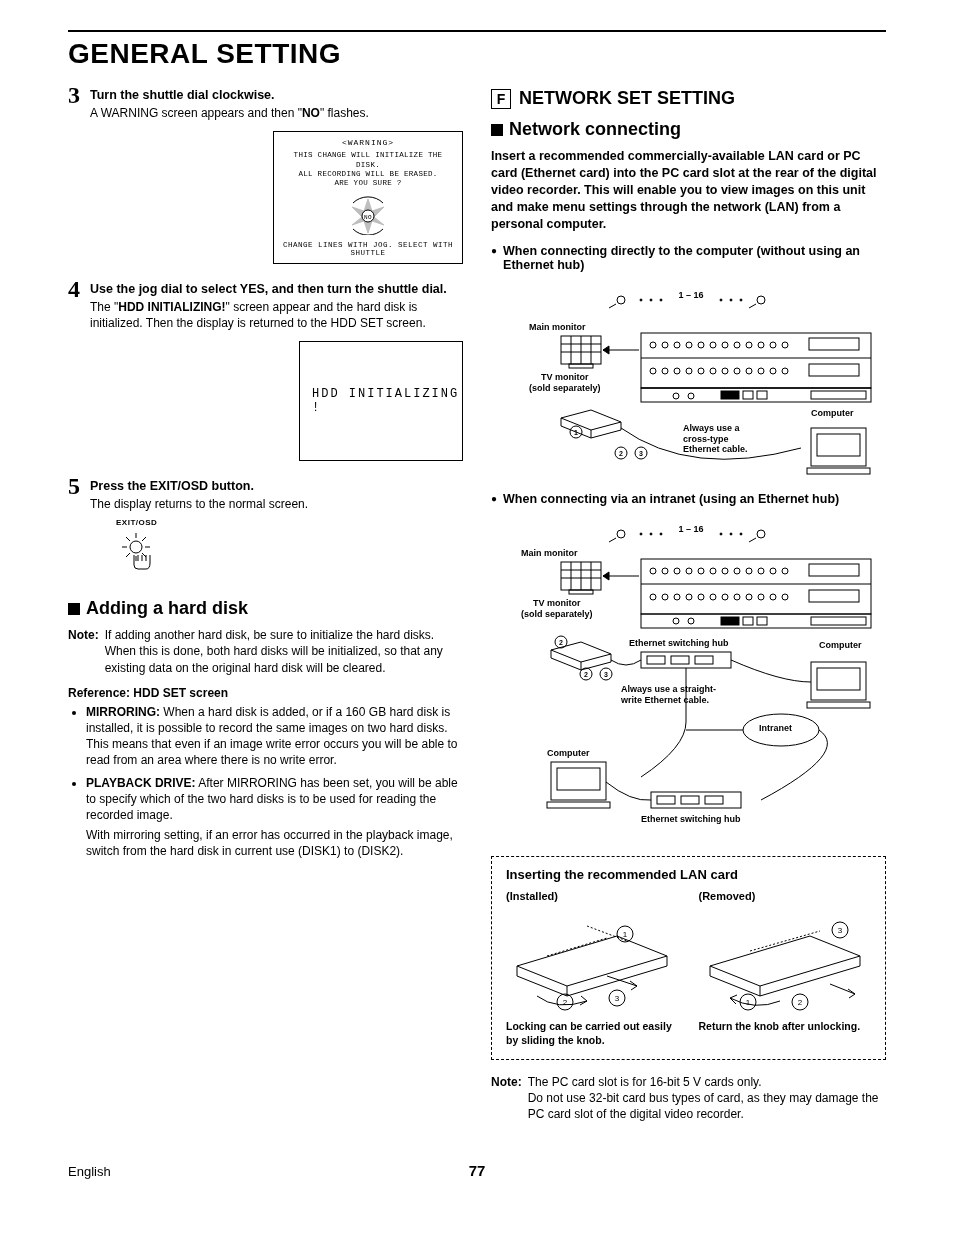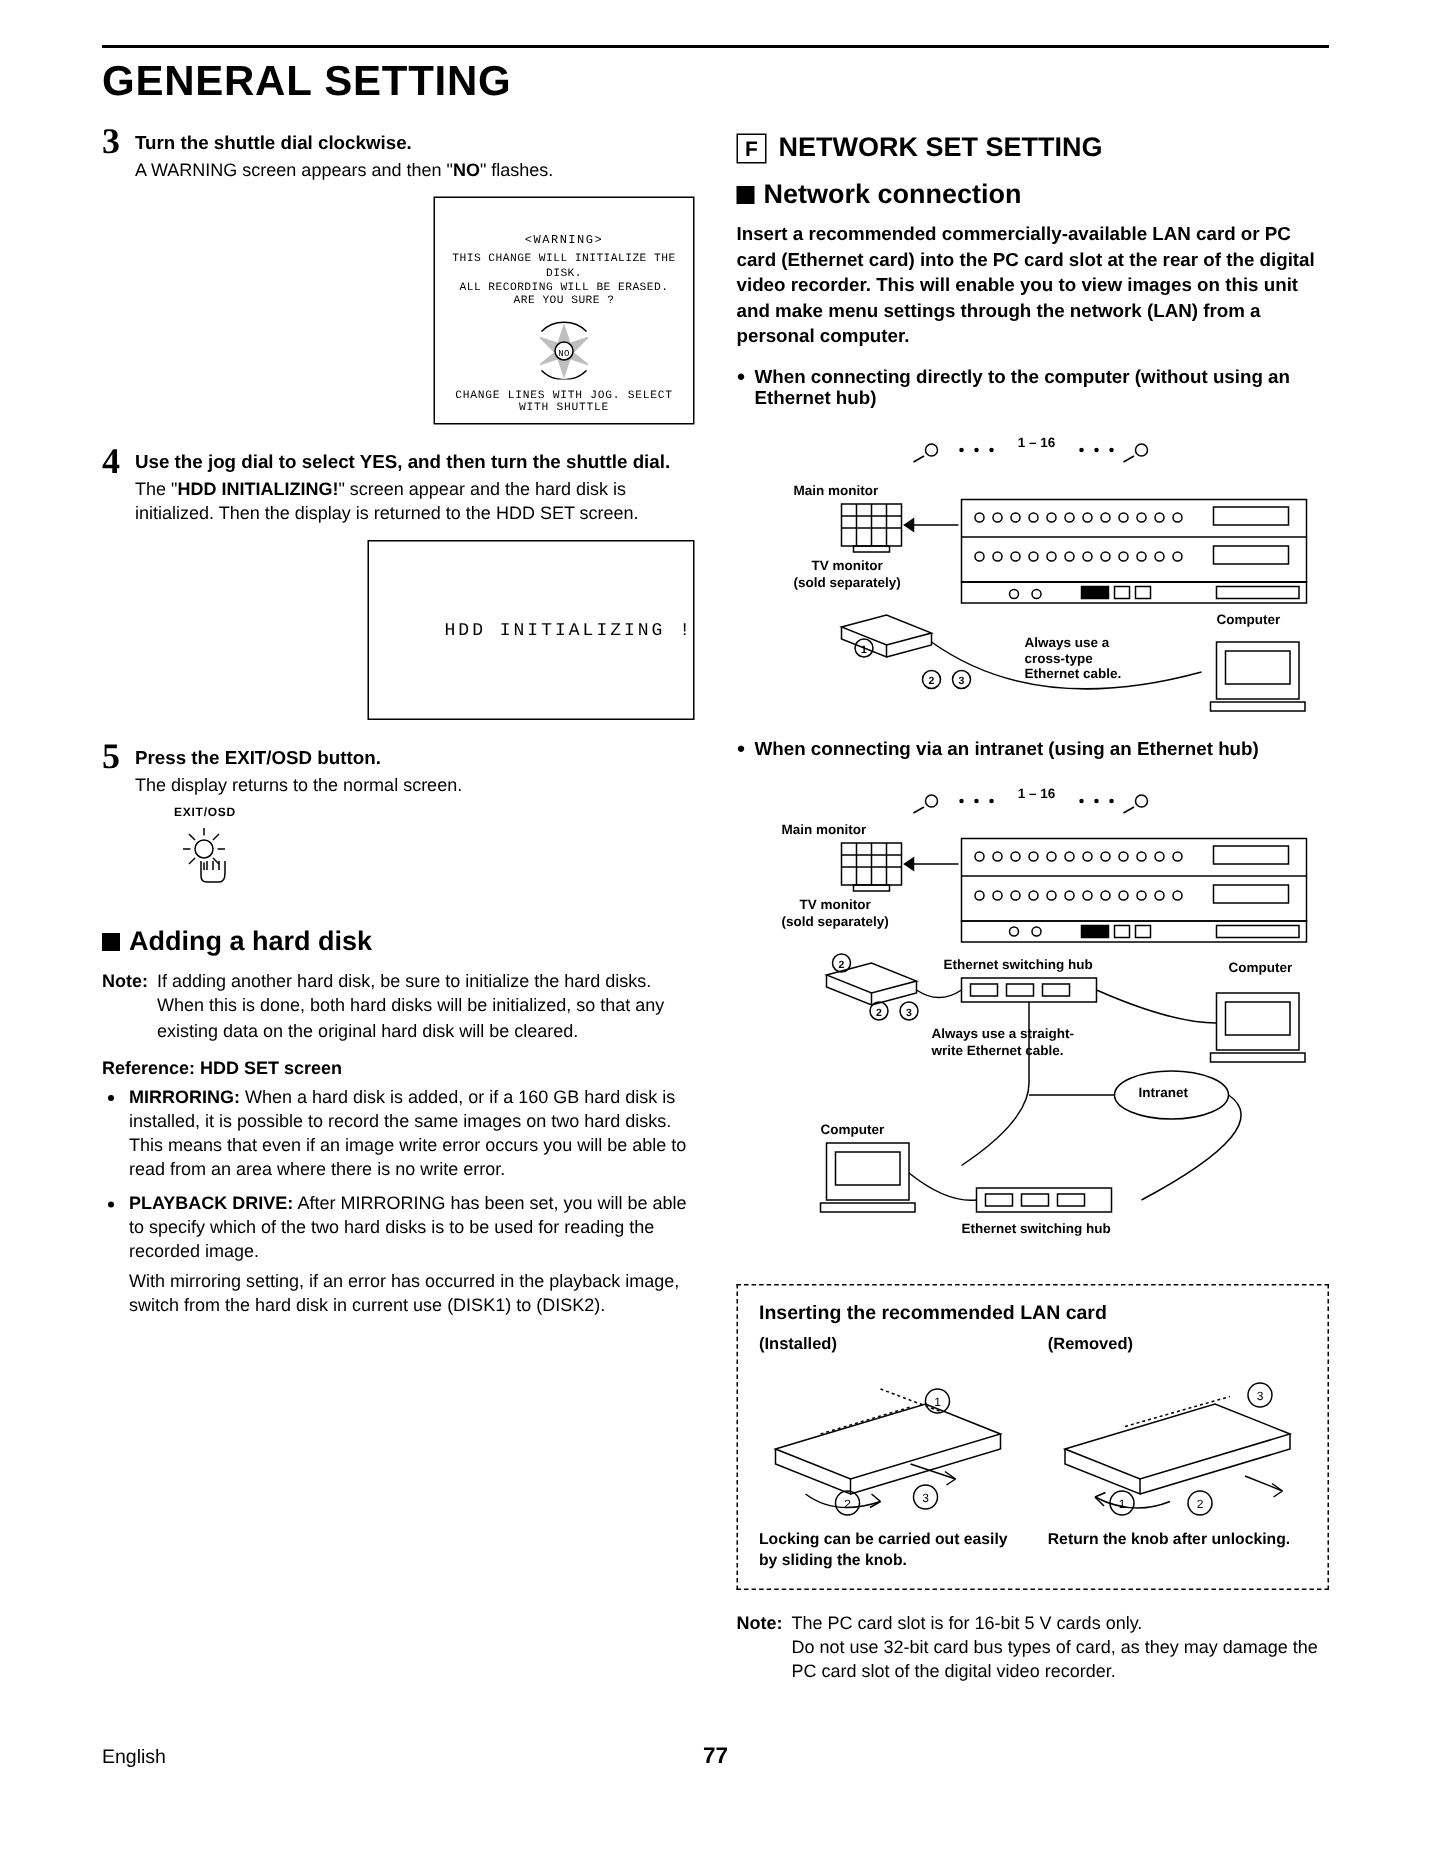--- a/index.html
+++ b/index.html
@@ -7,26 +7,26 @@
   .page { width: 954px; margin: 0 auto; padding: 30px 68px 40px 68px; }
   .top-rule { border-top: 2.5px solid #000; margin-bottom: 6px; }
   h1.title { font-size: 28px; font-weight: bold; letter-spacing: 0.5px; margin-bottom: 18px; }
   .cols { display: flex; gap: 28px; }
   .col { flex: 1; min-width: 0; }
   .step { position: relative; padding-left: 22px; margin-bottom: 10px; }
   .step-num { position: absolute; left: 0; top: -6px; font-size: 24px; font-weight: bold; font-family: Georgia, "Times New Roman", serif; }
   .step-head { font-weight: bold; margin-bottom: 3px; font-size: 12.5px; }
   .step-body { font-size: 12px; line-height: 1.35; }
   .emph-no { font-weight: bold; }
-  .screen-box { border: 1.5px solid #000; width: 174px; padding: 24px 6px 6px 6px; margin: 8px 0 18px auto; text-align: center; font-family: "Courier New", monospace; font-size: 8px; letter-spacing: 0.3px; }
+  .screen-box { border: 1.5px solid #000; width: 190px; padding: 6px 6px 6px 6px; margin: 8px 0 18px auto; text-align: center; font-family: "Courier New", monospace; font-size: 8px; letter-spacing: 0.3px; }
   .screen-box .wtitle { font-size: 8px; letter-spacing: 1px; margin-bottom: 4px; }
   .screen-box .wline { font-size: 7.5px; line-height: 1.25; }
   .screen-box .dial-ic { margin: 6px auto 4px auto; }
   .screen-box .wfoot { font-size: 7.5px; margin-top: 4px; letter-spacing: 0.5px; }
-  .init-box { border: 1.5px solid #000; width: 218px; height: 120px; margin: 10px 0 18px auto; display: flex; align-items: center; justify-content: flex-end; font-family: "Courier New", monospace; font-size: 12px; letter-spacing: 2px; }
+  .init-box { border: 1.5px solid #000; width: 164px; height: 120px; margin: 10px 0 18px auto; display: flex; align-items: center; justify-content: flex-start; font-family: "Courier New", monospace; font-size: 12px; letter-spacing: 2px; padding-left: 12px; }
   .exit-block { margin: 6px 0 0 26px; }
   .exit-label { font-size: 8px; font-weight: bold; margin-bottom: 2px; letter-spacing: 0.5px; }
   .sec-head { display: flex; align-items: center; gap: 6px; margin: 24px 0 8px 0; }
   .sec-square { width: 12px; height: 12px; background: #000; }
   .sec-title { font-size: 18px; font-weight: bold; }
   .body-text { font-size: 12px; line-height: 1.35; margin-bottom: 10px; }
   .note-row { display:flex; gap:6px; font-size: 12px; line-height: 1.35; margin-bottom: 10px; }
   .note-row .lbl { font-weight: bold; }
   .ref-title { font-weight: bold; font-size: 12px; margin-bottom: 4px; }
   ul.bullets { list-style: disc; padding-left: 18px; }
@@ -153,21 +153,21 @@
 
     <div class="col">
 
       <div class="f-head">
         <span class="boxed-letter">F</span>
         <span class="f-title">NETWORK SET SETTING</span>
       </div>
 
       <div class="sec-head" style="margin-top:10px">
         <span class="sec-square"></span>
-        <span class="sec-title">Network connection</span>
+        <span class="sec-title">Network connecting</span>
       </div>
 
       <div class="r-intro">Insert a recommended commercially-available LAN card or PC card (Ethernet card) into the PC card slot at the rear of the digital video recorder. This will enable you to view images on this unit and make menu settings through the network (LAN) from a personal computer.</div>
 
       <div class="conn-bullet">
         <span class="dot"></span>
         <span>When connecting directly to the computer (without using an Ethernet hub)</span>
       </div>
 
       <div class="diagram" style="height:200px">

